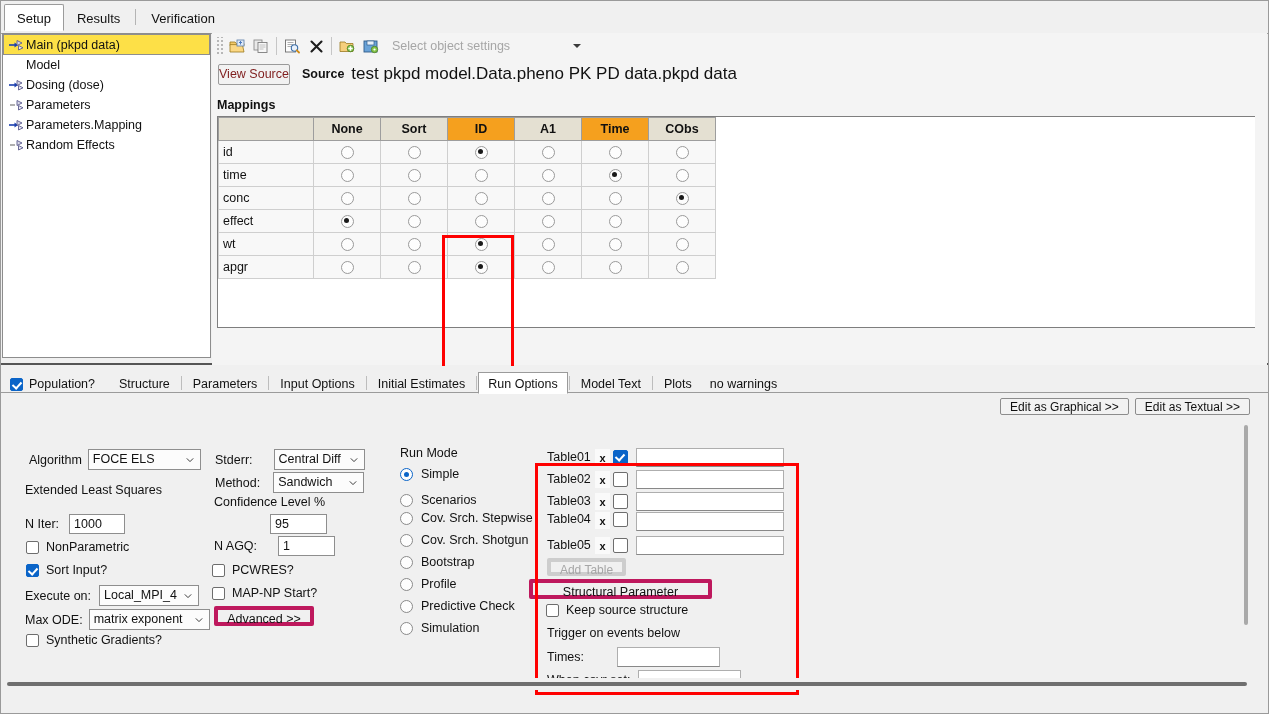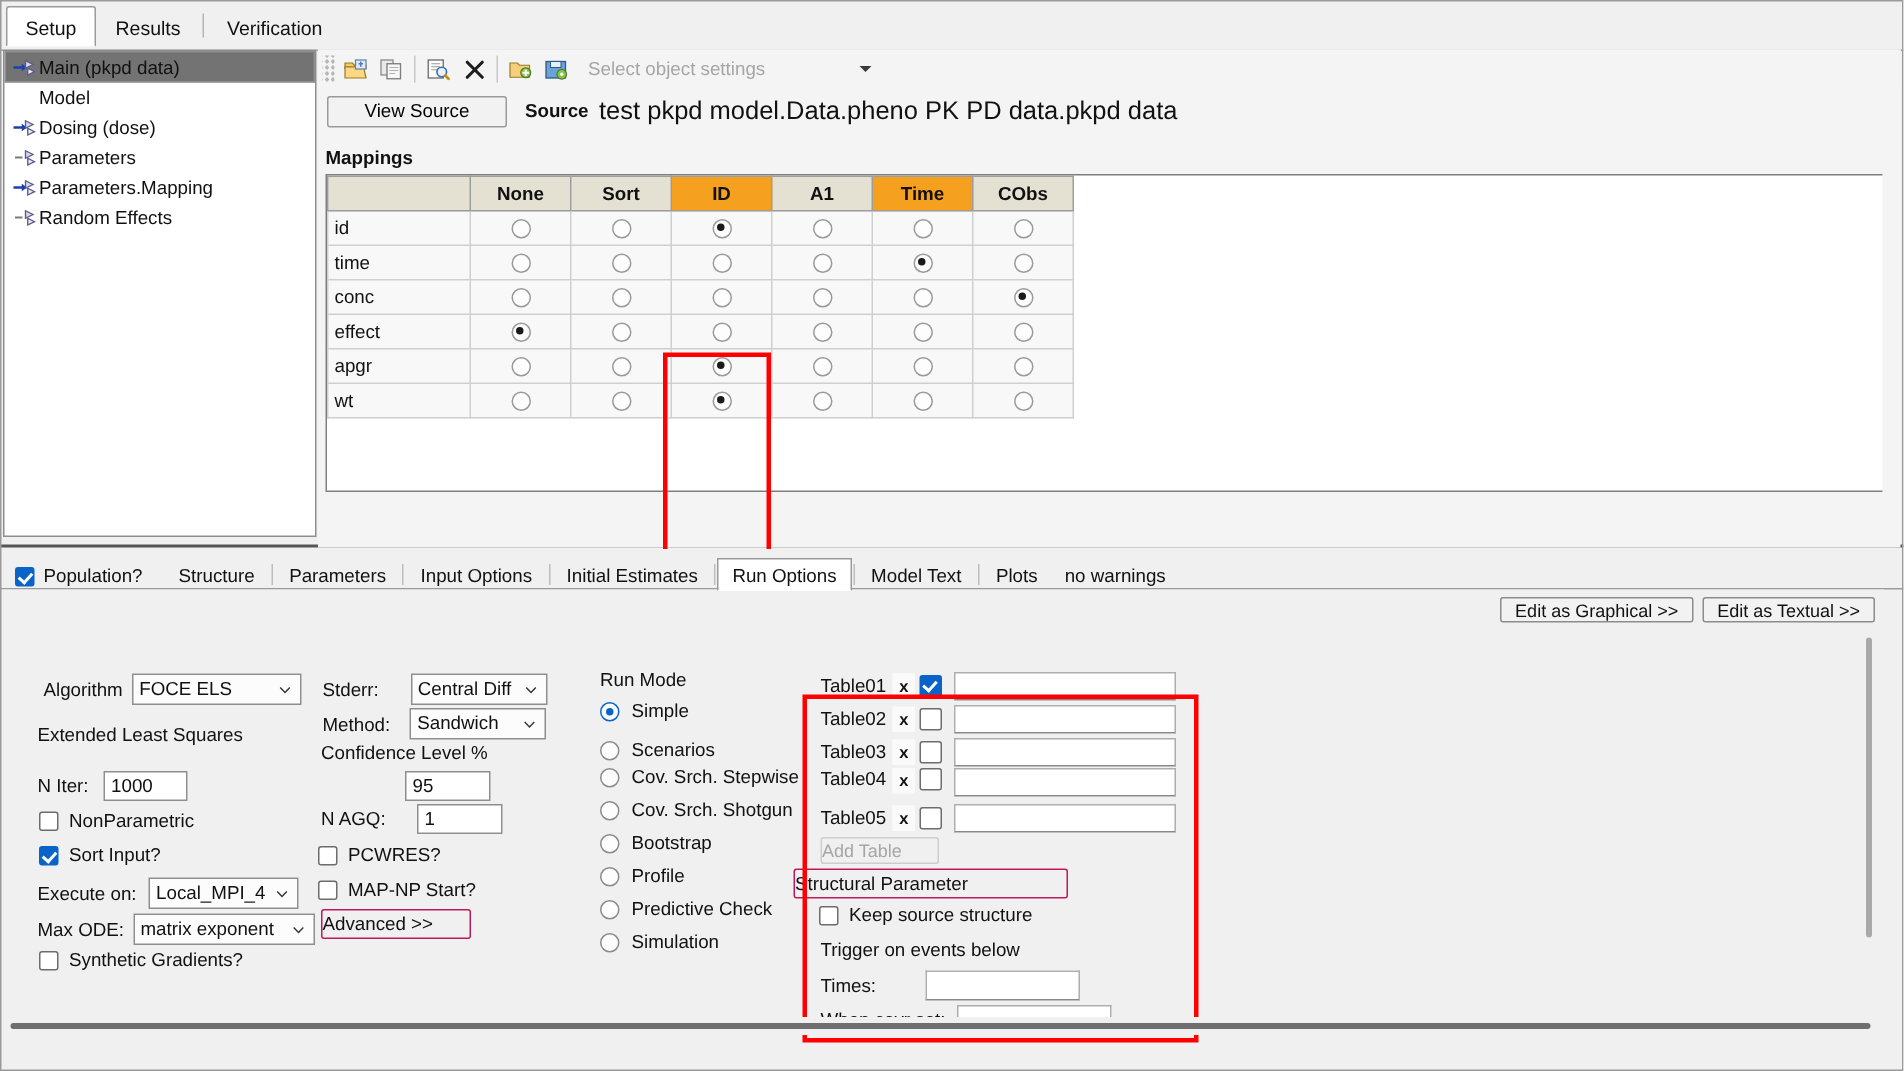--- a/index.html
+++ b/index.html
@@ -19,40 +19,40 @@
   .ttab.active{background:#fff;border:1px solid #9b9b9b;border-bottom:1px solid #fff;border-radius:2px 2px 0 0;position:relative;z-index:3;}
   .ttab.plain{border:1px solid transparent;}
   .ttab-sep{width:1px;height:16px;background:#b4b4b4;margin:0 2px 6px 2px;}
 
   
   .upper{position:absolute;left:0;top:32px;width:1269px;height:333px;box-sizing:border-box;border-bottom:2px solid #555;}
 
   
   .tree{position:absolute;left:2px;top:1px;width:209px;height:325px;background:#fff;border:1px solid #8d8d8d;box-sizing:border-box;overflow:hidden;}
   .tnode{height:20px;display:flex;align-items:center;padding-left:5px;font-size:12.5px;white-space:nowrap;}
-  .tnode.sel{background:#737373;text-align:center;}
+  .tnode.sel{background:#fde047;text-align:center;}
   .tico{width:16px;height:14px;margin-right:2px;flex:0 0 16px;display:block;}
   .tnode .tlbl{line-height:20px;}
 
   
   .rightpane{position:absolute;left:212px;top:1px;width:1055px;height:332px;background:#f4f4f4;box-sizing:border-box;}
 
   .toolbar{position:absolute;left:0;top:0;width:1055px;height:26px;background:#f4f4f4;display:flex;align-items:center;}
   .grip{width:8px;height:18px;margin-left:3px;margin-right:2px;
         background-image:radial-gradient(#b7b7b7 40%,transparent 41%);
         background-size:4px 4px;background-position:1px 2px;}
   .tbtn{width:24px;height:22px;display:flex;align-items:center;justify-content:center;cursor:default;}
   .tsep{width:1px;height:18px;background:#c6c6c6;margin:0 3px;}
   .objsel{margin-left:6px;width:196px;height:19px;position:relative;font-size:12.5px;color:#a6a6a6;
           display:flex;align-items:center;padding-left:3px;box-sizing:border-box;background:#f4f4f4;}
   .objsel .caret{position:absolute;right:4px;top:7px;width:0;height:0;border-left:4px solid transparent;border-right:4px solid transparent;border-top:4px solid #3a3a3a;}
 
   .srcrow{position:absolute;left:0;top:27px;width:1055px;height:28px;display:flex;align-items:center;}
-  .vsrc{margin-left:6px;height:21px;padding:0 24px;background:#f2f2f2;border:1px solid #9a9a9a;border-radius:2px;
-        font-size:12.5px;line-height:19px;color:#000000;box-sizing:border-box;}
+  .vsrc{margin-left:6px;height:21px;padding:0 0;background:#f2f2f2;border:1px solid #9a9a9a;border-radius:2px;
+        font-size:12.5px;line-height:19px;color:#7f1d1d;box-sizing:border-box;}
   .srclabel{margin-left:12px;font-weight:bold;font-size:12.5px;}
   .srcval{margin-left:7px;font-size:17px;}
 
   .mapwrap{position:absolute;left:0;top:62px;width:1055px;height:270px;}
   .maptitle{position:absolute;left:5px;top:3px;font-weight:bold;font-size:12.5px;}
   .mapbox{position:absolute;left:5px;top:21px;width:1043px;height:212px;background:#fff;border:1px solid #7e7e7e;box-sizing:border-box;}
 
   table.maptbl{border-collapse:collapse;table-layout:fixed;}
   table.maptbl th, table.maptbl td{border:1px solid #cfcfcf;height:23px;box-sizing:border-box;}
   table.maptbl th{background:#e4e0d2;font-weight:bold;font-size:12.5px;text-align:center;color:#111;border:1px solid #9d9d9d;}
@@ -93,22 +93,22 @@
 
   .editbtns{position:absolute;right:6px;top:5px;display:flex;gap:6px;}
   .ebtn{height:17px;padding:0 9px;font-size:12px;line-height:17px;background:#f2f2f2;border:1px solid #8c8c8c;border-radius:2px;box-sizing:border-box;}
 
   .lbl{font-size:12.5px;color:#111;}
   .inp{background:#fff;border:1px solid #8e8e8e;box-sizing:border-box;font-size:12.5px;padding:0 4px;color:#111;
        font-family:"Liberation Sans",sans-serif;height:20px;line-height:18px;display:block;}
   .sel{background:#fcfcfc;border:1px solid #8e8e8e;box-sizing:border-box;font-size:12.5px;height:21px;
        line-height:19px;padding-left:4px;position:relative;color:#111;}
   .sel .chev{position:absolute;right:6px;top:6px;width:8px;height:8px;}
-  .btn{background:#f0f0f0;border:1px solid #be185d;border-radius:2px;box-sizing:border-box;font-size:12.5px;
-       text-align:left;color:#111;}
+  .btn{background:#f0f0f0;border:4px solid #be185d;border-radius:2px;box-sizing:border-box;font-size:12.5px;
+       text-align:center;color:#111;}
   .btn.disabled{color:#a6a6a6;background:#f0f0f0;border-color:#cdcdcd;}
 
   .cbx{width:13px;height:13px;border:1px solid #6d6d6d;background:#fff;box-sizing:border-box;display:inline-block;
        position:relative;border-radius:2px;}
   .cbx.on{background:#0a64c8;border-color:#0a64c8;}
   .cbx.on::after{content:"";position:absolute;left:3px;top:1px;width:4px;height:7px;border:solid #fff;
        border-width:0 2px 2px 0;transform:rotate(42deg);}
 
   .rdo{width:13px;height:13px;border-radius:50%;border:1px solid #8a8a8a;background:#fdfdfd;display:inline-block;
        position:relative;box-sizing:border-box;}
@@ -332,30 +332,30 @@
                 <tr>
                   <td class="rowname">effect</td>
                   <td class="cell"><span class="radio on"></span></td>
                   <td class="cell"><span class="radio"></span></td>
                   <td class="cell"><span class="radio"></span></td>
                   <td class="cell"><span class="radio"></span></td>
                   <td class="cell"><span class="radio"></span></td>
                   <td class="cell"><span class="radio"></span></td>
                 </tr>
                 <tr>
-                  <td class="rowname">apgr</td>
+                  <td class="rowname">wt</td>
                   <td class="cell"><span class="radio"></span></td>
                   <td class="cell"><span class="radio"></span></td>
                   <td class="cell"><span class="radio on"></span></td>
                   <td class="cell"><span class="radio"></span></td>
                   <td class="cell"><span class="radio"></span></td>
                   <td class="cell"><span class="radio"></span></td>
                 </tr>
                 <tr>
-                  <td class="rowname">wt</td>
+                  <td class="rowname">apgr</td>
                   <td class="cell"><span class="radio"></span></td>
                   <td class="cell"><span class="radio"></span></td>
                   <td class="cell"><span class="radio on"></span></td>
                   <td class="cell"><span class="radio"></span></td>
                   <td class="cell"><span class="radio"></span></td>
                   <td class="cell"><span class="radio"></span></td>
                 </tr>
               </tbody>
           </table>
         </div>

